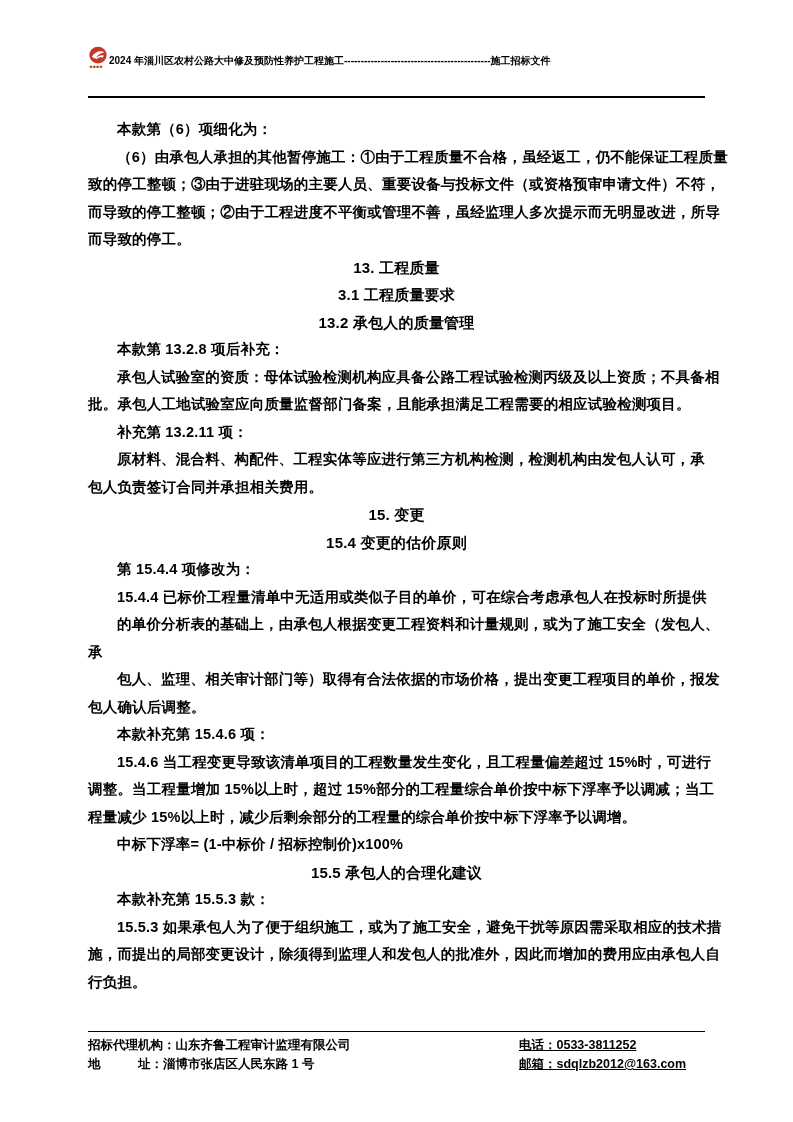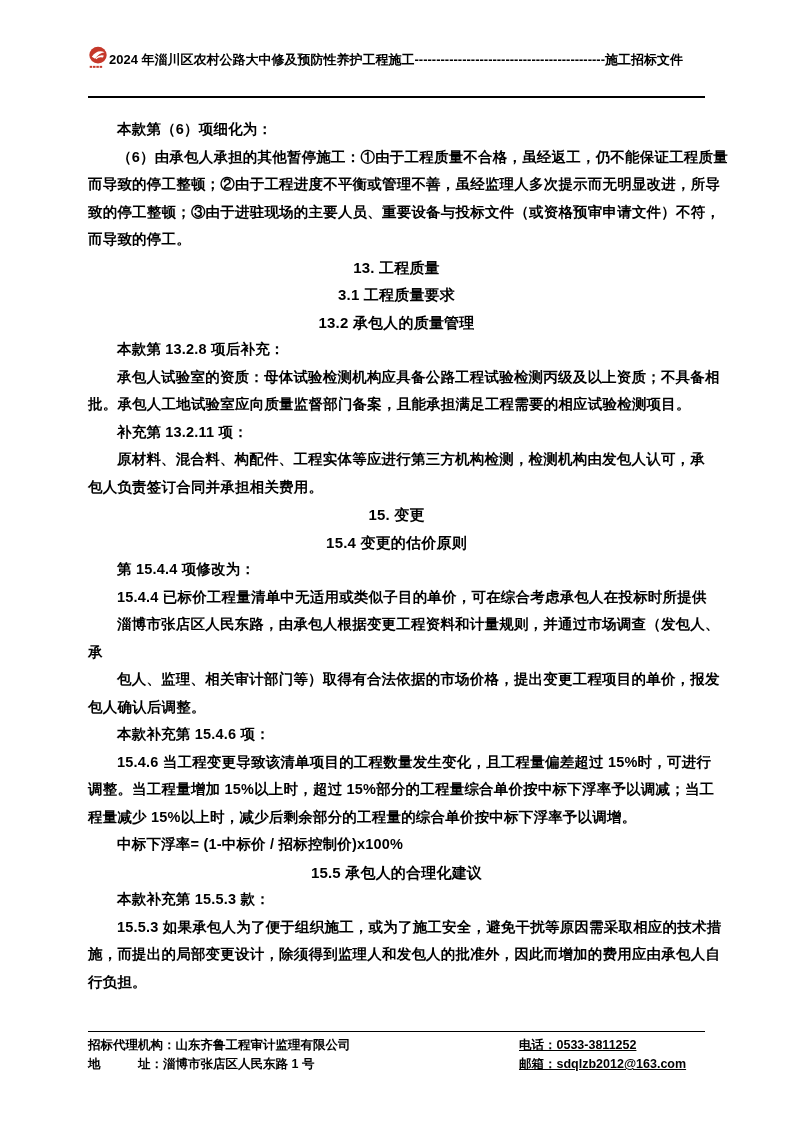--- a/index.html
+++ b/index.html
@@ -15,21 +15,21 @@
     position:absolute; inset:0;
     padding:46px 88px 0 88px;
   }
   
   .hdr {
     border-bottom:2px solid #000;
     padding-bottom:3px;
     min-height:52px;
   }
   .hdr-title {
-    font-size:13px;
+    font-size:10px;
     font-weight:bold;
     line-height:22px;
     word-break:break-all;
   }
   .logo {
     display:inline-block;
     width:20px; height:24px;
     vertical-align:-6px;
     margin-right:1px;
   }
@@ -76,37 +76,37 @@
           <rect x="2" y="24" width="3" height="2.4" fill="#c5382a"></rect>
           <rect x="6" y="24" width="3" height="2.4" fill="#c5382a"></rect>
           <rect x="10" y="24" width="3" height="2.4" fill="#c5382a"></rect>
           <rect x="14" y="24" width="3" height="2.4" fill="#c5382a"></rect>
         </svg></span><span>2024 年淄川区农村公路大中修及预防性养护工程施工--------------------------------------------施工招标文件</span></div>
   </div>
 
   <div class="doc-body">
       <div class="line i2">本款第（6）项细化为：</div>
       <div class="line i2">（6）由承包人承担的其他暂停施工：①由于工程质量不合格，虽经返工，仍不能保证工程质量</div>
+      <div class="line">致的停工整顿；③由于进驻现场的主要人员、重要设备与投标文件（或资格预审申请文件）不符，</div>
       <div class="line">而导致的停工整顿；②由于工程进度不平衡或管理不善，虽经监理人多次提示而无明显改进，所导</div>
-      <div class="line">致的停工整顿；③由于进驻现场的主要人员、重要设备与投标文件（或资格预审申请文件）不符，</div>
       <div class="line">而导致的停工。</div>
       <div class="line hd">13. 工程质量</div>
       <div class="line hd">3.1 工程质量要求</div>
       <div class="line hd">13.2 承包人的质量管理</div>
       <div class="line i2">本款第 13.2.8 项后补充：</div>
       <div class="line i2">承包人试验室的资质：母体试验检测机构应具备公路工程试验检测丙级及以上资质；不具备相</div>
       <div class="line">批。承包人工地试验室应向质量监督部门备案，且能承担满足工程需要的相应试验检测项目。</div>
       <div class="line i2">补充第 13.2.11 项：</div>
       <div class="line i2">原材料、混合料、构配件、工程实体等应进行第三方机构检测，检测机构由发包人认可，承</div>
       <div class="line">包人负责签订合同并承担相关费用。</div>
       <div class="line hd">15. 变更</div>
       <div class="line hd">15.4 变更的估价原则</div>
       <div class="line i2">第 15.4.4 项修改为：</div>
       <div class="line i2">15.4.4 已标价工程量清单中无适用或类似子目的单价，可在综合考虑承包人在投标时所提供</div>
-      <div class="line i2">淄博市张店区人民东路，由承包人根据变更工程资料和计量规则，并通过市场调查（发包人、</div>
+      <div class="line i2">的单价分析表的基础上，由承包人根据变更工程资料和计量规则，或为了施工安全（发包人、</div>
       <div class="line">承</div>
       <div class="line i2">包人、监理、相关审计部门等）取得有合法依据的市场价格，提出变更工程项目的单价，报发</div>
       <div class="line">包人确认后调整。</div>
       <div class="line i2">本款补充第 15.4.6 项：</div>
       <div class="line i2">15.4.6 当工程变更导致该清单项目的工程数量发生变化，且工程量偏差超过 15%时，可进行</div>
       <div class="line">调整。当工程量增加 15%以上时，超过 15%部分的工程量综合单价按中标下浮率予以调减；当工</div>
       <div class="line">程量减少 15%以上时，减少后剩余部分的工程量的综合单价按中标下浮率予以调增。</div>
       <div class="line i2">中标下浮率= (1-中标价 / 招标控制价)x100%</div>
       <div class="line hd">15.5 承包人的合理化建议</div>
       <div class="line i2">本款补充第 15.5.3 款：</div>

